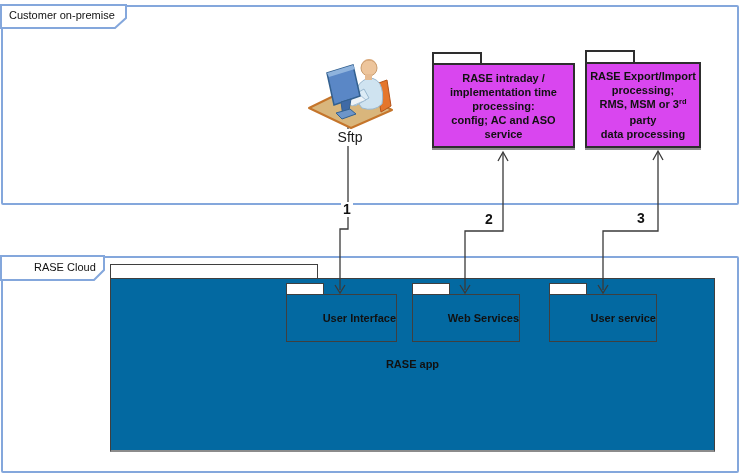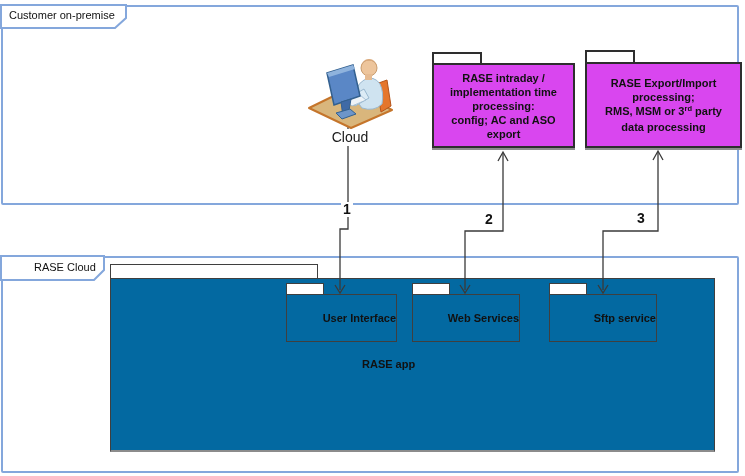--- a/index.html
+++ b/index.html
@@ -42,41 +42,41 @@
     box-shadow: 0 2px 0 #8c8c8c;
     display:flex; flex-direction:column;
     justify-content:center; align-items:center;
     text-align:center;
     font-size:11px; font-weight:bold; color:#111;
     line-height:14px;
   }
   #folder1-tab { left:432px; top:52px; width:50px; height:11px; }
   #folder1     { left:432px; top:63px; width:143px; height:85px; }
   #folder2-tab { left:585px; top:50px; width:50px; height:12px; }
-  #folder2     { left:585px; top:62px; width:157px; height:86px; }
+  #folder2     { left:585px; top:62px; width:116px; height:86px; }
   .sup { font-size:7.5px; position:relative; top:-4px; font-weight:bold; }
 
   
   .thin-tab {
     position:absolute; background:#fff;
     border:1px solid #3f3f3f; border-bottom:none;
   }
   .thin-body {
     position:absolute; background:#0369a1;
     border:1px solid #3f3f3f;
     display:flex; justify-content:flex-end; align-items:center;
     font-size:11px; font-weight:bold; color:#111;
     text-align:center;
   }
   #rase-app-tab  { left:110px; top:264px; width:208px; height:14px; }
   #rase-app-body { left:110px; top:278px; width:605px; height:174px;
                    border-bottom:2px solid #8c8c8c; }
   #rase-app-label {
     position:absolute; left:362px; top:358px; width:101px;
-    font-size:11px; font-weight:bold; color:#111;
+    text-align:center; font-size:11px; font-weight:bold; color:#111;
   }
   #ui-tab   { left:286px; top:283px; width:38px; height:11px; }
   #ui-body  { left:286px; top:294px; width:111px; height:48px; }
   #ws-tab   { left:412px; top:283px; width:38px; height:11px; }
   #ws-body  { left:412px; top:294px; width:108px; height:48px; }
   #sftp-tab { left:549px; top:283px; width:38px; height:11px; }
   #sftp-body{ left:549px; top:294px; width:108px; height:48px; }
 
   
   #connector-svg {
@@ -124,30 +124,30 @@
   <div id="ui-tab" class="thin-tab"></div>
   <div id="ui-body" class="thin-body">
     <span>User Interface</span>
   </div>
   <div id="ws-tab" class="thin-tab"></div>
   <div id="ws-body" class="thin-body">
     <span>Web Services</span>
   </div>
   <div id="sftp-tab" class="thin-tab"></div>
   <div id="sftp-body" class="thin-body">
-    <span>Sftp service</span>
+    <span>User service</span>
   </div>
 
   <div id="folder1-tab" class="pkg-tab"></div>
   <div id="folder1" class="pkg-body">
     <div>RASE intraday /</div>
     <div>implementation time</div>
     <div>processing:</div>
     <div>config; AC and ASO</div>
-    <div>export</div>
+    <div>service</div>
   </div>
 
   <div id="folder2-tab" class="pkg-tab"></div>
   <div id="folder2" class="pkg-body">
     <div>RASE Export/Import</div>
     <div>processing;</div>
     <div>
       <span>RMS, MSM or 3</span><span class="sup">rd</span><span> party</span>
     </div>
     <div>data processing</div>
@@ -191,15 +191,15 @@
     <path d="M59,11 A8,8 0 0 1 75,11 L73,6 A9,6 0 0 0 61,6 Z" fill="#dbaa7c"></path>
 
     <rect x="63" y="18" width="7" height="6" fill="#e5bb92"></rect>
 
     <polygon points="25,17 51,9 58,40 32,49" fill="#5a87c6" stroke="#33608f" stroke-width="1.5"></polygon>
     <polygon points="25,17 51,9 53,13 27,21" fill="#8fb3dd"></polygon>
 
     <polygon points="39,46 49,43 46,60 41,61" fill="#3f6aa6" stroke="#33608f" stroke-width="1"></polygon>
     <polygon points="34,57 48,53 54,58 40,63" fill="#6d95c9" stroke="#33608f" stroke-width="1"></polygon>
   </svg>
-  <div id="user-label">Cloud</div>
+  <div id="user-label">Sftp</div>
 
 </div>
 
 </body></html>

